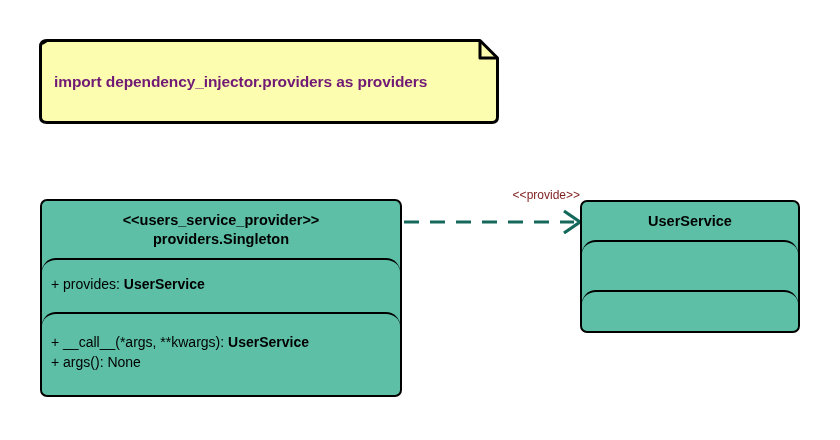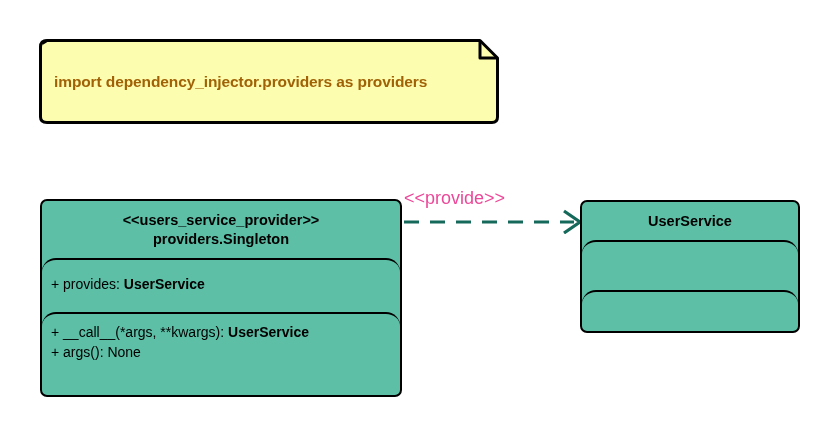--- a/index.html
+++ b/index.html
@@ -32,21 +32,21 @@
   .note-text {
     position: absolute;
     left: 16px;
     top: 0;
     right: 26px;
     height: 100%;
     display: flex;
     align-items: center;
     font-size: 15.5px;
     font-weight: bold;
-    color: #a16207;
+    color: #701a75;
     letter-spacing: -0.1px;
     white-space: nowrap;
   }
 
   
   .uml-class {
     position: absolute;
     box-sizing: border-box;
     border: 2.5px solid #000000;
     border-radius: 7px;
@@ -77,21 +77,21 @@
   .class-header .cname { display: block; }
 
   .member-line {
     font-size: 14px;
     color: #000000;
     line-height: 1.45;
     white-space: nowrap;
   }
   .member-line b { font-weight: bold; }
   .compartment.members {
-    padding: 8px 0 0 9px;
+    padding: 18px 0 0 9px;
   }
   .compartment.attrs {
     padding: 14px 0 0 9px;
   }
 
   
   #provider-class {
     left: 40px;
     top: 199px;
     width: 362px;
@@ -120,23 +120,23 @@
     top: 186px;
     width: 190px;
     height: 48px;
     pointer-events: none;
   }
   .dep-label {
     position: absolute;
     left: 404px;
     top: 188px;
     width: 176px;
-    text-align: left;
-    font-size: 18px;
-    color: #ec4899;
+    text-align: right;
+    font-size: 12px;
+    color: #7f1d1d;
     white-space: nowrap;
   }
 </style>
 </head>
 <body>
 
 <div id="canvas">
 
   <div class="note">
     <svg class="note-shape" viewBox="0 0 462 87" preserveAspectRatio="none">

